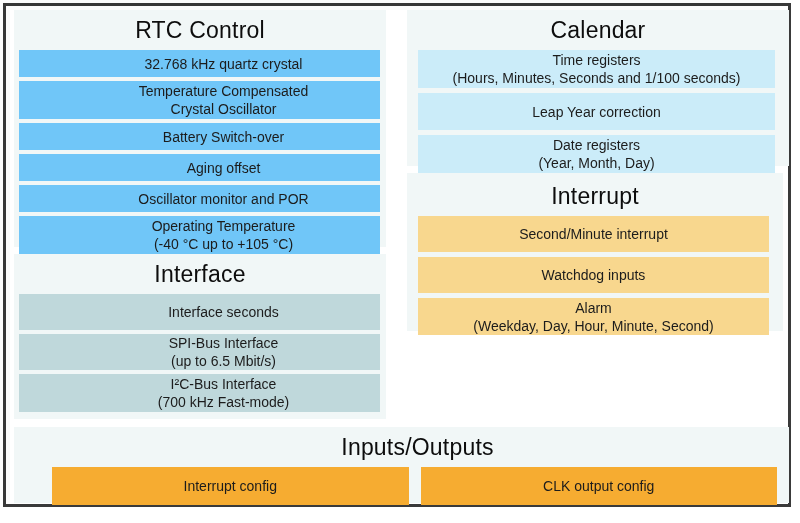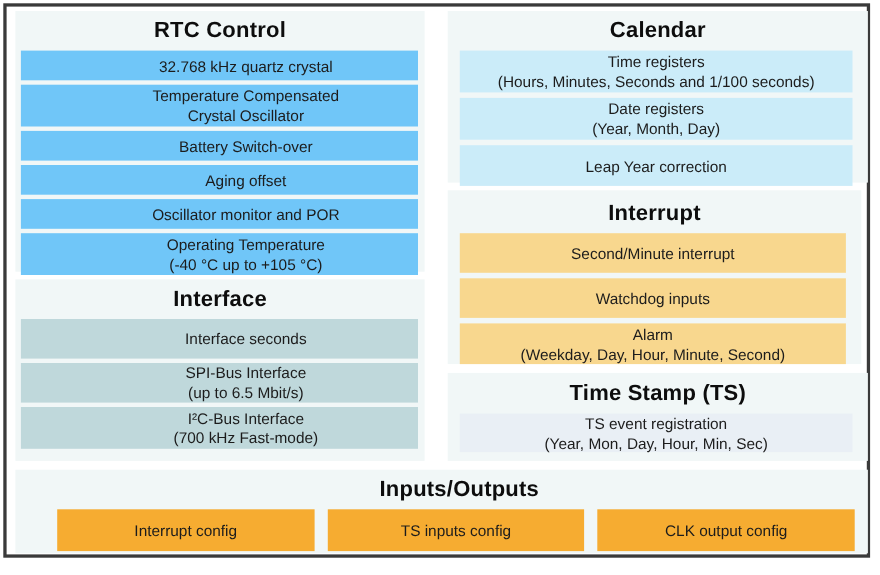--- a/index.html
+++ b/index.html
@@ -16,21 +16,21 @@
     position:absolute; background:var(--panel_bg,#f1f7f7); box-sizing:border-box;
   }
   #rtc-panel       { left:14px;  top:10px;  width:372px; height:237px; }
   #interface-panel { left:14px;  top:254px; width:372px; height:165px; }
   #calendar-panel  { left:407px; top:10px;  width:382px; height:156px; }
   #interrupt-panel { left:407px; top:173px; width:376px; height:158px; }
   #ts-panel        { left:407px; top:339px; width:382px; height:80px;  }
   #io-panel        { left:14px;  top:427px; width:775px; height:76px;padding-left:32px;  }
 
   .panel-title {
-    text-align:center; font-weight:bold; font-size:20px; color:#0d0d0d;
+    text-align:center; font-weight:normal; font-size:23px; color:#0d0d0d;
     padding:7px 0 6px 0; letter-spacing:0.2px;
   }
   #interrupt-panel .panel-title { padding-top:10px; }
   #ts-panel .panel-title { padding-top:8px; }
 
   .box {
     display:flex; align-items:center; justify-content:center;
     text-align:center; white-space:pre-line;
     font-size:14px; line-height:18px; color:var(--text,#1c1c1c);
   }
@@ -79,40 +79,34 @@
     <div class="box gray h36">SPI-Bus Interface
 (up to 6.5 Mbit/s)</div>
     <div class="box gray h38">I²C-Bus Interface
 (700 kHz Fast-mode)</div>
   </section>
 
   <section class="panel col-right" id="calendar-panel">
     <div class="panel-title">Calendar</div>
     <div class="box lblue h38">Time registers
 (Hours, Minutes, Seconds and 1/100 seconds)</div>
+    <div class="box lblue h37">Leap Year correction</div>
     <div class="box lblue h38">Date registers
 (Year, Month, Day)</div>
-    <div class="box lblue h37">Leap Year correction</div>
   </section>
 
   <section class="panel col-right" id="interrupt-panel">
     <div class="panel-title">Interrupt</div>
     <div class="box tan h36">Second/Minute interrupt</div>
     <div class="box tan h36">Watchdog inputs</div>
     <div class="box tan h37">Alarm
 (Weekday, Day, Hour, Minute, Second)</div>
   </section>
 
-  <section class="panel col-right" id="ts-panel">
-    <div class="panel-title">Time Stamp (TS)</div>
-    <div class="box steel h35">TS event registration
-(Year, Mon, Day, Hour, Min, Sec)</div>
-  </section>
 
   <section class="panel" id="io-panel">
     <div class="panel-title">Inputs/Outputs</div>
     <div class="io-row">
       <div class="box orange">Interrupt config</div>
-      <div class="box orange">TS inputs config</div>
       <div class="box orange">CLK output config</div>
     </div>
   </section>
 </div>
 
 </body></html>

